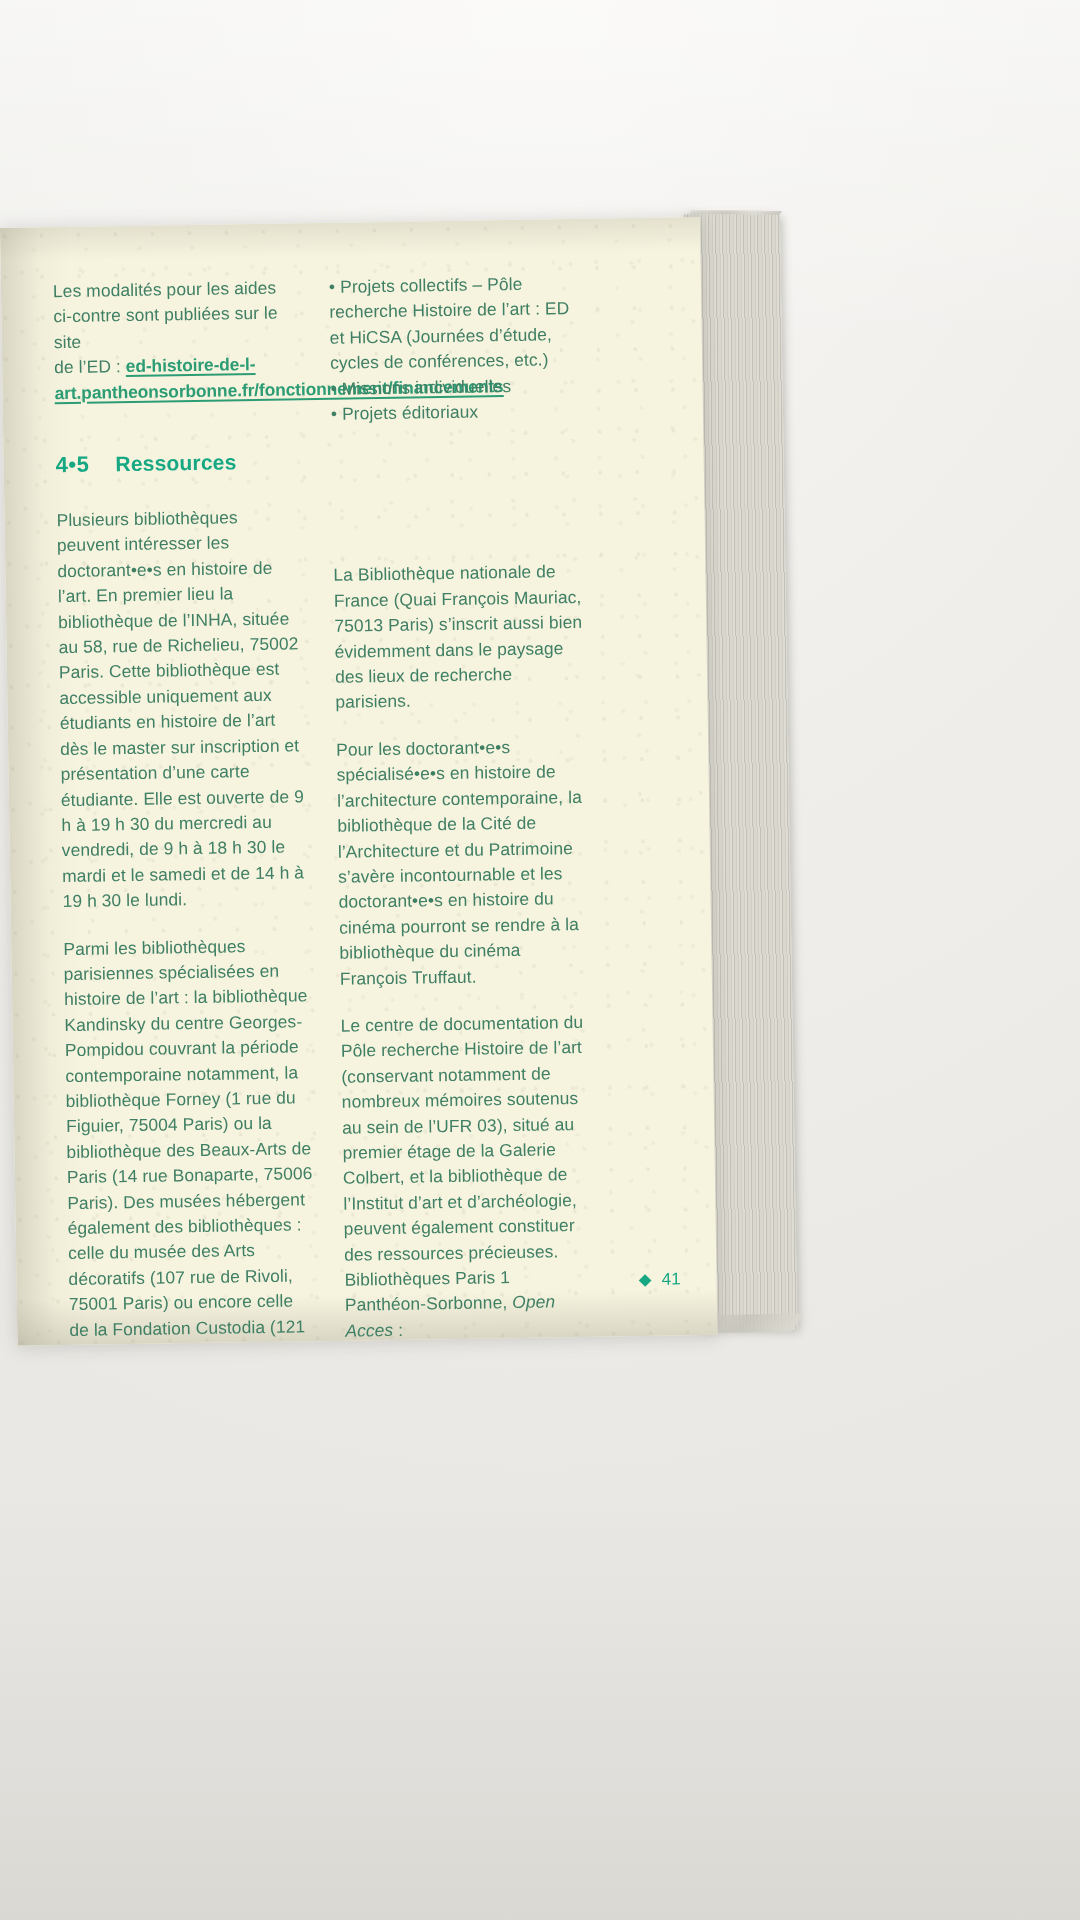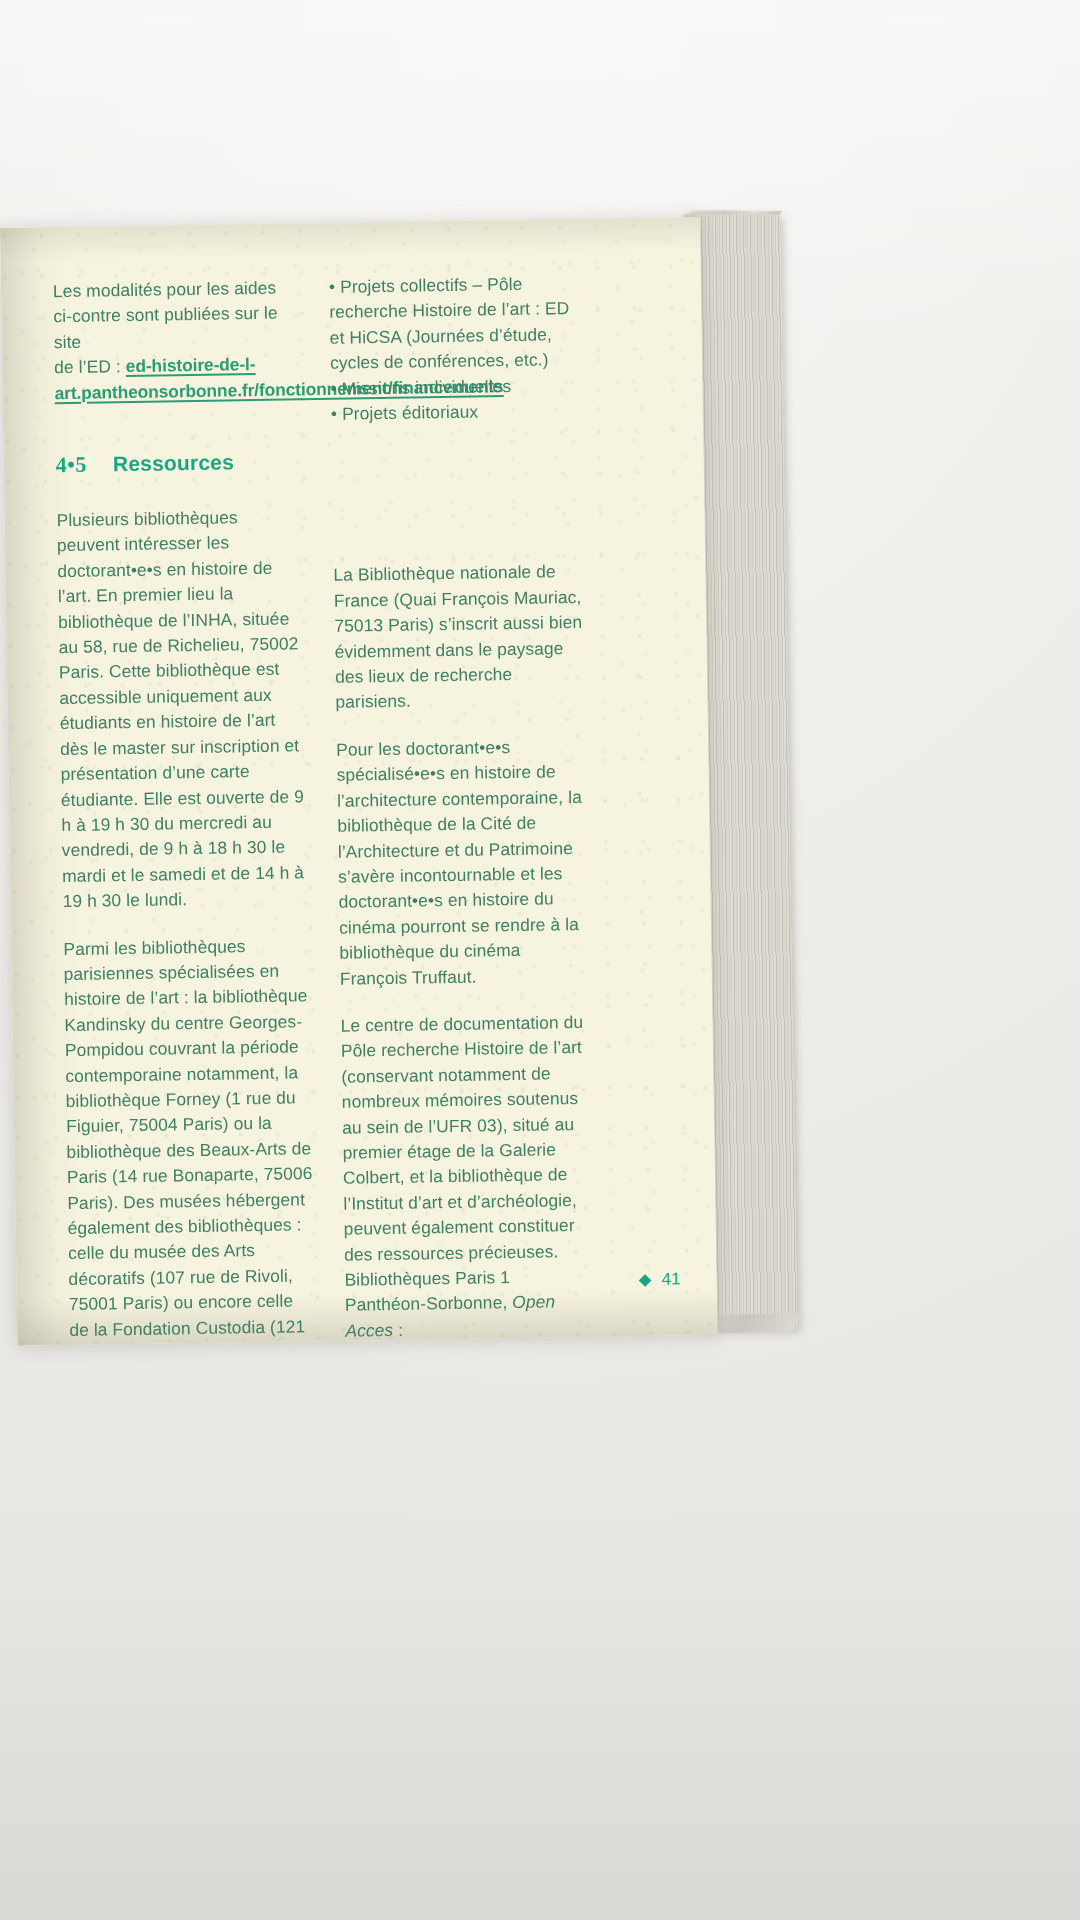--- a/index.html
+++ b/index.html
@@ -166,21 +166,20 @@
     display: flex;
     align-items: baseline;
     gap: 26px;
     margin: 46px 0 30px 0;
   }
   .section-num {
     color: #16a883;
     font-weight: 700;
     font-size: 22px;
     letter-spacing: .5px;
-    font-family: Liberation Serif, serif;
   }
   .section-title {
     color: #16a883;
     font-weight: 700;
     font-size: 21px;
     letter-spacing: .2px;
   }
 
   
   .folio {

